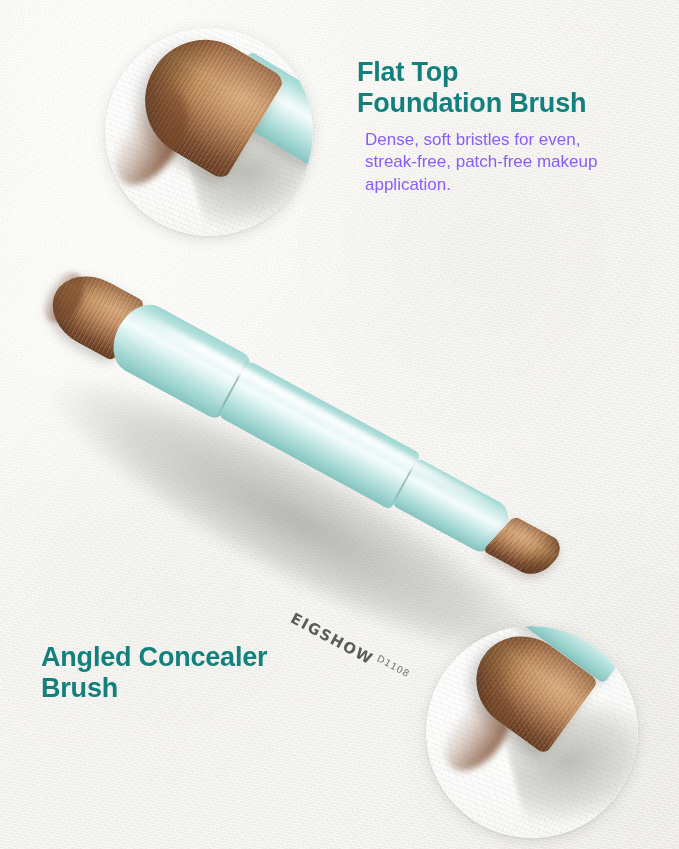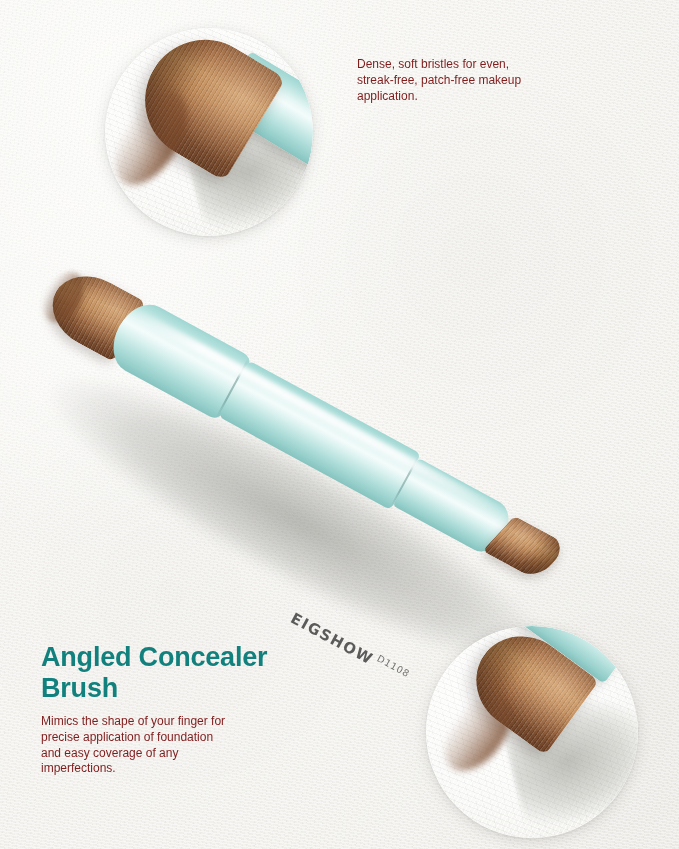--- a/index.html
+++ b/index.html
@@ -124,24 +124,24 @@
   .headline {
     color: #12817d;
     font-weight: bold;
     font-size: 27px;
     line-height: 1.16;
     letter-spacing: -.2px;
     margin: 0 0 9px 0;
     white-space: pre-line;
   }
   .bodytext {
-    color: #7f1d1d;
-    font-size: 12px;
+    color: #8b5cf6;
+    font-size: 17px;
     line-height: 1.33;
-    margin: 0;
+    margin: 8px;
     white-space: pre-line;
   }
 
   
   .brand-mark {
     position: absolute;
     color: #3a3a3a;
     font-family: "DejaVu Sans", sans-serif;
     font-weight: bold;
     letter-spacing: 1.5px;
@@ -187,20 +187,22 @@
       </div>
 
       <div style="position:absolute; left:18px; top:58px; width:56px; height:104px;
                   transform:rotate(31deg);
                   background:linear-gradient(to left, rgba(120,72,42,.85) 0%, rgba(120,72,42,.30) 58%, rgba(120,72,42,0) 100%);
                   filter:blur(3px); border-radius:50%;"></div>
     </div>
   </div>
 
   <div class="text-block" style="left:357px; top:57px; width:300px;">
+    <h2 class="headline">Flat Top
+Foundation Brush</h2>
     <p class="bodytext">Dense, soft bristles for even,
 streak-free, patch-free makeup
 application.</p>
   </div>
 
   <div style="position:absolute; left:0; top:220px; width:679px; height:420px;">
 
     <div class="drop-shadow" style="left:52px; top:108px; width:560px; height:120px;
                                     transform:rotate(28.5deg); transform-origin:0 50%;"></div>
 
@@ -257,24 +259,20 @@
     <div class="brand-mark" style="left:292px; top:388px; font-size:15px;
                                    transform:rotate(28.5deg); transform-origin:0 50%;">EIGSHOW</div>
     <div class="brand-mark" style="left:378px; top:432px; font-size:9.5px; letter-spacing:.8px;
                                    font-weight:normal; opacity:.70;
                                    transform:rotate(28.5deg); transform-origin:0 50%;">D1108</div>
   </div>
 
   <div class="text-block" style="left:41px; top:642px; width:320px;">
     <h2 class="headline">Angled Concealer
 Brush</h2>
-    <p class="bodytext">Mimics the shape of your finger for
-precise application of foundation
-and easy coverage of any
-imperfections.</p>
   </div>
 
   <div class="circle-photo" style="left:426px; top:626px; width:212px; height:212px;">
     <div class="circle-inner">
       <div class="plate"></div>
       <div class="plate-tex"></div>
 
       <div style="position:absolute; left:86px; top:78px; width:140px; height:112px;
                   background:radial-gradient(ellipse at 40% 48%, rgba(148,150,140,.60) 0%, rgba(158,160,150,.32) 48%, rgba(168,170,160,0) 76%);
                   transform:rotate(-14deg); filter:blur(2px);"></div>

